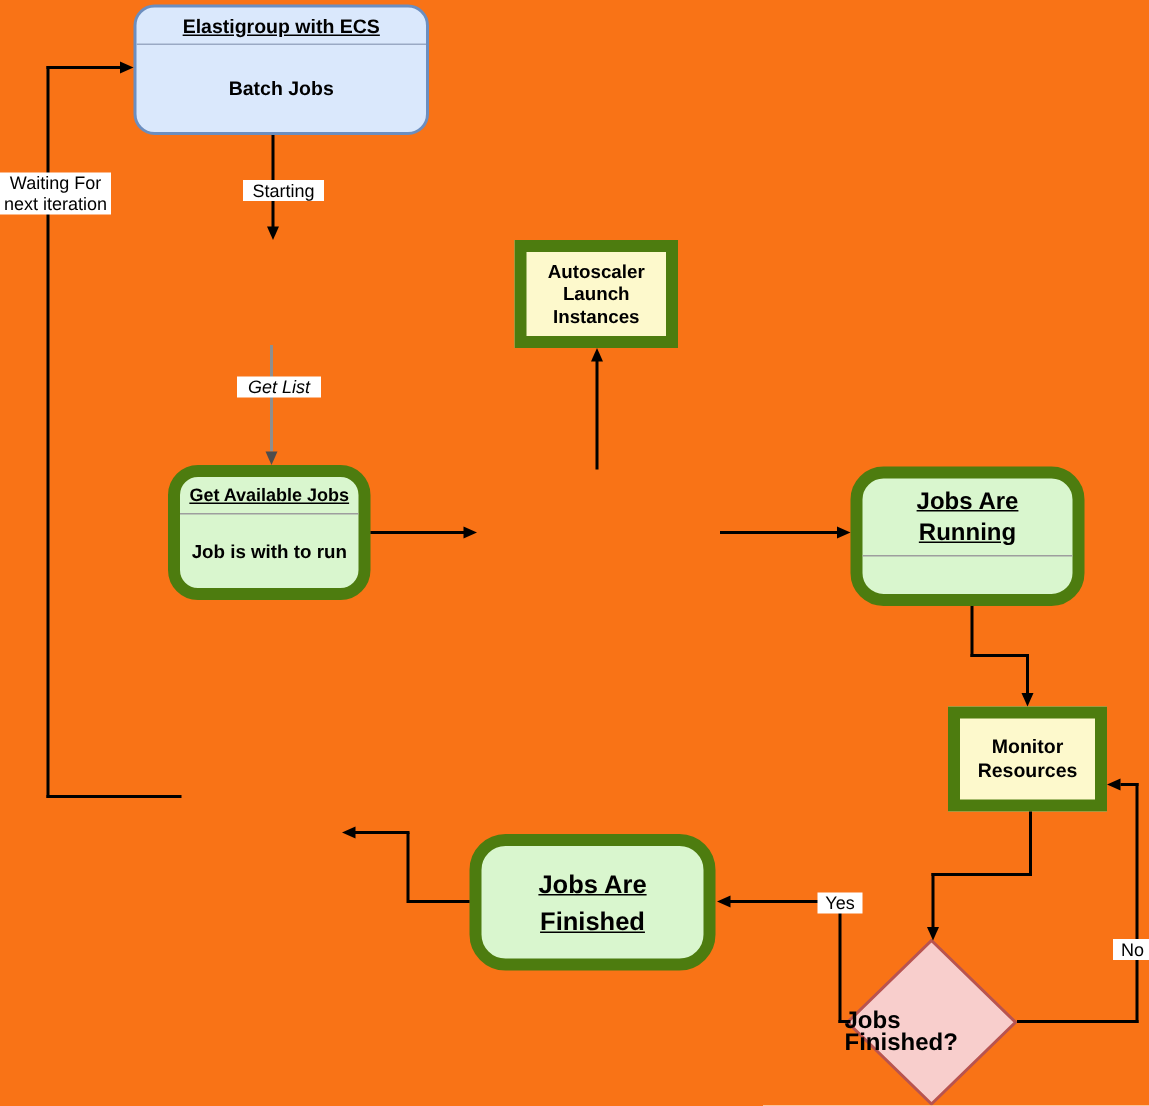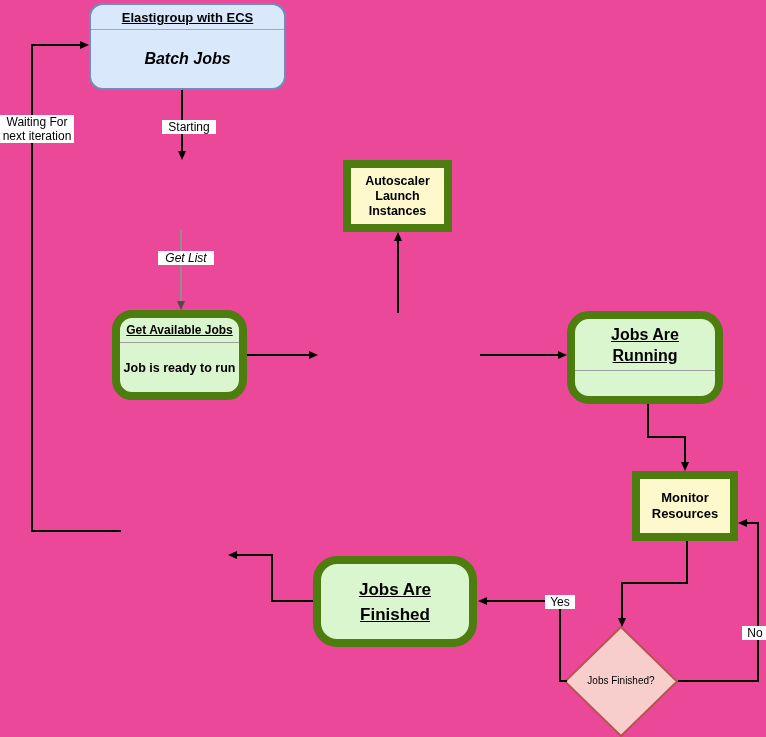--- a/index.html
+++ b/index.html
@@ -1,17 +1,17 @@
 <!DOCTYPE html>
 <html><head>
 <meta charset="utf-8">
 <style>
   html,body{margin:0;padding:0;background:#fff;}
   .canvas{
-    position:relative;width:766px;height:737px;background:#ec4899;
+    position:relative;width:766px;height:737px;background:#f97316;
     font-family:"Liberation Sans",sans-serif;color:#000;overflow:hidden;
   }
   
   .box{position:absolute;box-sizing:border-box;border:8px solid #4d7c0f;background:#FDF9CC;
        display:flex;align-items:center;justify-content:center;flex-direction:column;
        text-align:center;font-weight:bold;font-size:13px;line-height:16px;}
   .box.green{background:#D9F6CE;border-radius:20px;}
   .box.blue{background:#DAE8FC;border:2.5px solid #6C8EBF;border-radius:14px;}
   .hdrbox{justify-content:flex-start;align-items:stretch;}
   .hdr{padding:5px 2px 4px;text-align:center;text-decoration:underline;
@@ -24,43 +24,43 @@
   .seg.gray{background:#8F8F8F;}
   .ah{position:absolute;width:0;height:0;}
   .ah-right{border-top:4.5px solid transparent;border-bottom:4.5px solid transparent;border-left:9px solid #000;}
   .ah-left{border-top:4.5px solid transparent;border-bottom:4.5px solid transparent;border-right:9px solid #000;}
   .ah-down{border-left:4.5px solid transparent;border-right:4.5px solid transparent;border-top:9px solid #000;}
   .ah-up{border-left:4.5px solid transparent;border-right:4.5px solid transparent;border-bottom:9px solid #000;}
   .ah-down.dgray{border-top-color:#4D4D4D;}
   .elabel{position:absolute;background:#fff;font-size:12px;line-height:14px;text-align:center;padding:0 1px;}
   
   .diamond-wrap{position:absolute;left:563px;top:626px;width:116px;height:111px;}
-  .diamond-label{position:absolute;left:563px;top:673px;width:116px;text-align:center;
-       font-size:10px;line-height:15px;}
+  .diamond-label{position:absolute;left:563px;top:673px;width:116px;text-align:left;
+       font-size:16px;line-height:15px;font-weight:bold;}
 </style>
 </head>
 <body>
 
 <div class="canvas">
 
   <div class="box blue hdrbox" style="left:89px;top:3px;width:197px;height:87px;">
     <div class="hdr" style="border-bottom-color:#9AA9C4;font-size:13px;">Elastigroup with ECS</div>
-    <div class="bodyarea" style="font-size:16px;font-style:italic;">Batch Jobs</div>
+    <div class="bodyarea" style="font-size:13px;">Batch Jobs</div>
   </div>
 
 
   <div class="box" style="left:343px;top:160px;width:109px;height:72px;line-height:15px;font-size:12.5px;">
     <span>Autoscaler</span>
     <span>Launch</span>
     <span>Instances</span>
   </div>
 
   <div class="box green hdrbox" style="left:112px;top:310px;width:135px;height:90px;">
     <div class="hdr">Get Available Jobs</div>
-    <div class="bodyarea">Job is ready to run</div>
+    <div class="bodyarea">Job is with to run</div>
   </div>
 
 
   <div class="box green hdrbox" style="left:567px;top:311px;width:156px;height:93px;border-radius:22px;">
     <div class="hdr bigtitle" style="height:42px;display:flex;flex-direction:column;justify-content:center;">
       <span>Jobs Are</span>
       <span>Running</span>
     </div>
     <div class="bodyarea"></div>
   </div>

